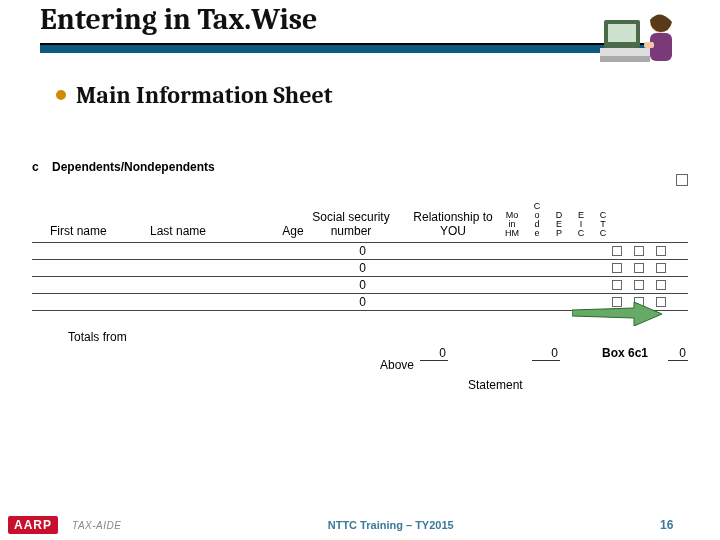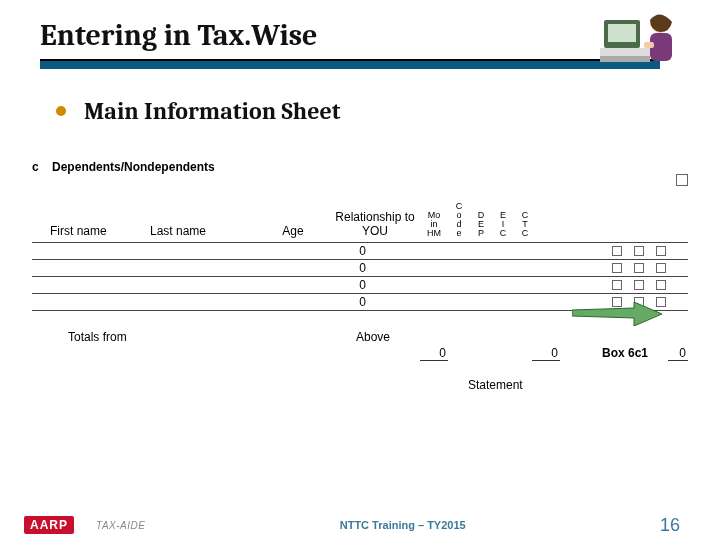--- a/index.html
+++ b/index.html
@@ -1,21 +1,21 @@
 <!DOCTYPE html>
 <html><head>
 <meta charset="utf-8">
 <style>
   * { box-sizing: border-box; margin: 0; padding: 0; }
   html, body { width: 720px; height: 540px; font-family: Arial, sans-serif; background: #fff; overflow: hidden; }
   .slide { width: 720px; height: 540px; position: relative; }
-  .title { font-family: "Cambria", Georgia, serif; font-weight: bold; font-size: 30px; color: #111; padding: 18px 0 6px 40px; }
+  .title { font-family: "Cambria", Georgia, serif; font-weight: bold; font-size: 30px; color: #111; padding: 2px 0 6px 40px; }
   .titlebar-under { margin-left: 40px; width: 620px; height: 10px; background: #0b5a80; border-top: 2px solid #000; }
   .clip { position: absolute; top: 8px; right: 40px; width: 80px; height: 60px; }
-  .bullet-row { display: flex; align-items: center; gap: 18px; padding: 28px 0 14px 56px; }
+  .bullet-row { display: flex; align-items: center; gap: 10px; padding: 28px 0 14px 56px; }
   .bullet-dot { width: 10px; height: 10px; border-radius: 50%; background: #d08a00; }
   .bullet-text { font-family: "Cambria", Georgia, serif; font-weight: bold; font-size: 24px; color: #111; }
   .form-area { position: absolute; left: 32px; top: 160px; width: 656px; font-family: Arial, sans-serif; font-size: 12px; color: #000; }
   .form-label { font-weight: bold; margin-left: 10px; display: inline-block; }
   .form-sub { margin-left: 36px; font-size: 12px; margin-top: 2px; }
   .checkbox-right { position: absolute; right: 0; top: 14px; width: 12px; height: 12px; border: 1px solid #666; }
   .table { position: absolute; top: 42px; left: 0; width: 656px; }
   .thead { display: flex; align-items: flex-end; font-size: 12px; padding-bottom: 4px; }
   .th { text-align: center; }
   .col-letter { width: 18px; font-weight: bold; align-self: flex-start; padding-top: 2px; }
@@ -39,33 +39,33 @@
   .col-last-cell  { width: 100px; }
   .col-dob-cell   { width: 82px; }
   .col-age-cell   { width: 38px; padding-right: 4px; justify-content: flex-end; }
   .col-ssn-cell   { width: 78px; }
   .col-rel-cell   { width: 108px; }
   .col-mo-cell    { width: 28px; }
   .chk-cell       { width: 22px; }
   .chk-cell .cb { width: 10px; height: 10px; border: 1px solid #666; }
   .totals { position: absolute; top: 128px; left: 0; width: 656px; font-size: 12px; }
   .totals .tlabel { margin-left: 36px; }
-  .totals .abovelabel { position: absolute; left: 324px; }
+  .totals .abovelabel { position: absolute; left: 348px; margin-top: 28px; }
   .totals .statementlabel { position: absolute; left: 436px; margin-top: 48px; }
   .totals .num-above { position: absolute; left: 388px; border-bottom: 1px solid #333; width: 28px; text-align: right; padding-right: 2px; }
   .totals .num-stmt  { position: absolute; left: 500px; border-bottom: 1px solid #333; width: 28px; text-align: right; padding-right: 2px; }
   .totals .boxlabel { position: absolute; left: 570px; font-weight: bold; text-align: center; }
   .totals .box-num  { position: absolute; left: 636px; border-bottom: 1px solid #333; width: 20px; text-align: right; padding-right: 2px; }
   .arrow { position: absolute; left: 540px; top: 100px; }
   .footer { position: absolute; left: 0; bottom: 0; width: 720px; height: 30px; display: flex; align-items: center; }
-  .aarp-logo { margin-left: 24px; display: flex; align-items: center; gap: 22px; }
+  .aarp-logo { margin-left: 8px; display: flex; align-items: center; gap: 14px; }
   .aarp-box { background: #c8102e; color: #fff; font-weight: bold; font-size: 12px; padding: 2px 6px; border-radius: 2px; letter-spacing: 1px; }
   .taxaide { font-style: italic; font-size: 10px; color: #888; letter-spacing: 0.5px; }
   .footer-center { flex: 1; text-align: center; font-size: 11px; font-weight: bold; color: #3a7a9b; }
-  .footer-page { width: 60px; font-size: 18px; font-weight: normal; color: #3a7a9b; }
+  .footer-page { width: 60px; font-size: 12px; font-weight: bold; color: #3a7a9b; }
   .small-vert { font-size: 9px; line-height: 9px; text-align: center; }
 </style>
 </head>
 <body>
 
 <div class="slide">
 
   <div class="clip">
     <svg viewBox="0 0 80 60">
       <rect x="4" y="12" width="36" height="28" fill="#4a6a4a" rx="2"></rect>
@@ -92,20 +92,23 @@
     <span class="form-label">Dependents/Nondependents</span>
     <div class="checkbox-right"></div>
 
     <div class="table">
       <div class="thead">
         <div class="th col-letter"></div>
         <div class="th col-first">First name</div>
         <div class="th col-last">Last name</div>
         <div class="th col-gap1"></div>
         <div class="th col-age">Age</div>
+        <div class="th col-ssn">
+          <div style="white-space:normal;">Social security number</div>
+        </div>
         <div class="th col-gap2"></div>
         <div class="th col-rel">
           <div style="white-space:normal;">Relationship to YOU</div>
         </div>
         <div class="th col-mo small-vert">
           <div>Mo</div>
             <div>in</div>
             <div>HM</div>
         </div>
         <div class="th col-cod small-vert">

